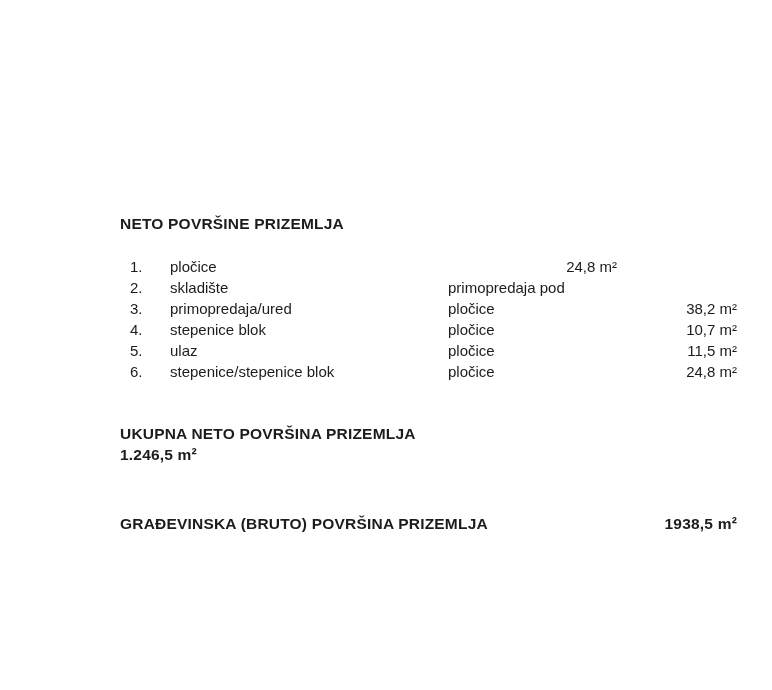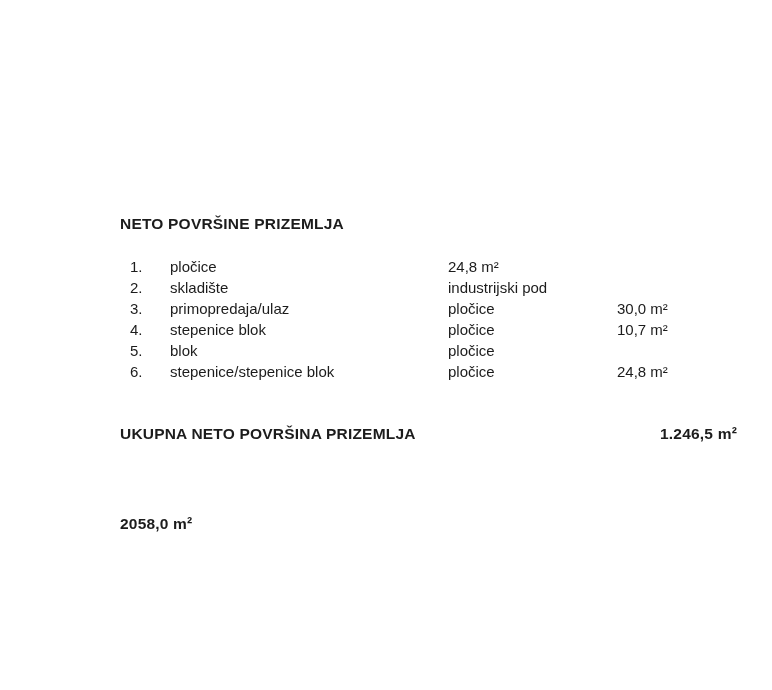--- a/index.html
+++ b/index.html
@@ -34,86 +34,88 @@
     width: 617px;
   }
   .area-row {
     display: grid;
     grid-template-columns: 50px 278px 1fr 120px;
     font-size: 15px;
     line-height: 21px;
     white-space: nowrap;
   }
   .c-num   { padding-left: 10px; }
-  .c-area  { text-align: left; }
+  .c-area  { text-align: right; }
   .total-row {
     position: absolute;
     left: 120px;
     width: 617px;
     display: flex;
     justify-content: space-between;
     font-size: 15.5px;
     font-weight: bold;
     line-height: 21px;
     letter-spacing: 0.2px;
     white-space: nowrap;
   }
-  .net-total   { top: 423px; }
+  .net-total   { top: 423px; flex-direction: column; }
   .gross-total { top: 513px; }
 </style>
 </head>
 <body>
 
 <div class="doc-page">
 
   <div class="section-title">NETO POVRŠINE PRIZEMLJA</div>
 
   <div class="area-list" id="rows-container">
   <div class="area-row">
     <span class="c-num">1.</span>
     <span class="c-floor">pločice</span>
     <span class="c-area">24,8 m²</span>
   </div>
 
   <div class="area-row">
     <span class="c-num">2.</span>
     <span class="c-name">skladište</span>
-    <span class="c-floor">industrijski pod</span>
+    <span class="c-floor">primopredaja pod</span>
   </div>
 
   <div class="area-row">
     <span class="c-num">3.</span>
-    <span class="c-name">primopredaja/ulaz</span>
+    <span class="c-name">primopredaja/ured</span>
     <span class="c-floor">pločice</span>
-    <span class="c-area">30,0 m²</span>
+    <span class="c-area">38,2 m²</span>
   </div>
 
   <div class="area-row">
     <span class="c-num">4.</span>
     <span class="c-name">stepenice blok</span>
     <span class="c-floor">pločice</span>
     <span class="c-area">10,7 m²</span>
   </div>
 
   <div class="area-row">
     <span class="c-num">5.</span>
-    <span class="c-name">blok</span>
+    <span class="c-name">ulaz</span>
     <span class="c-floor">pločice</span>
+    <span class="c-area">11,5 m²</span>
   </div>
 
   <div class="area-row">
     <span class="c-num">6.</span>
     <span class="c-name">stepenice/stepenice blok</span>
     <span class="c-floor">pločice</span>
     <span class="c-area">24,8 m²</span>
   </div>
 </div>
 
   <div class="total-row net-total">
     <span class="t-label">UKUPNA NETO POVRŠINA PRIZEMLJA</span>
     <span class="t-value">1.246,5 m²</span>
   </div>
 
   <div class="total-row gross-total">
-    <span class="t-value">2058,0 m²</span>
+    <span class="t-label">GRAĐEVINSKA (BRUTO) POVRŠINA PRIZEMLJA</span>
+    <span class="t-value">1938,5 m²</span>
   </div>
 
 </div>
 
 </body></html>

